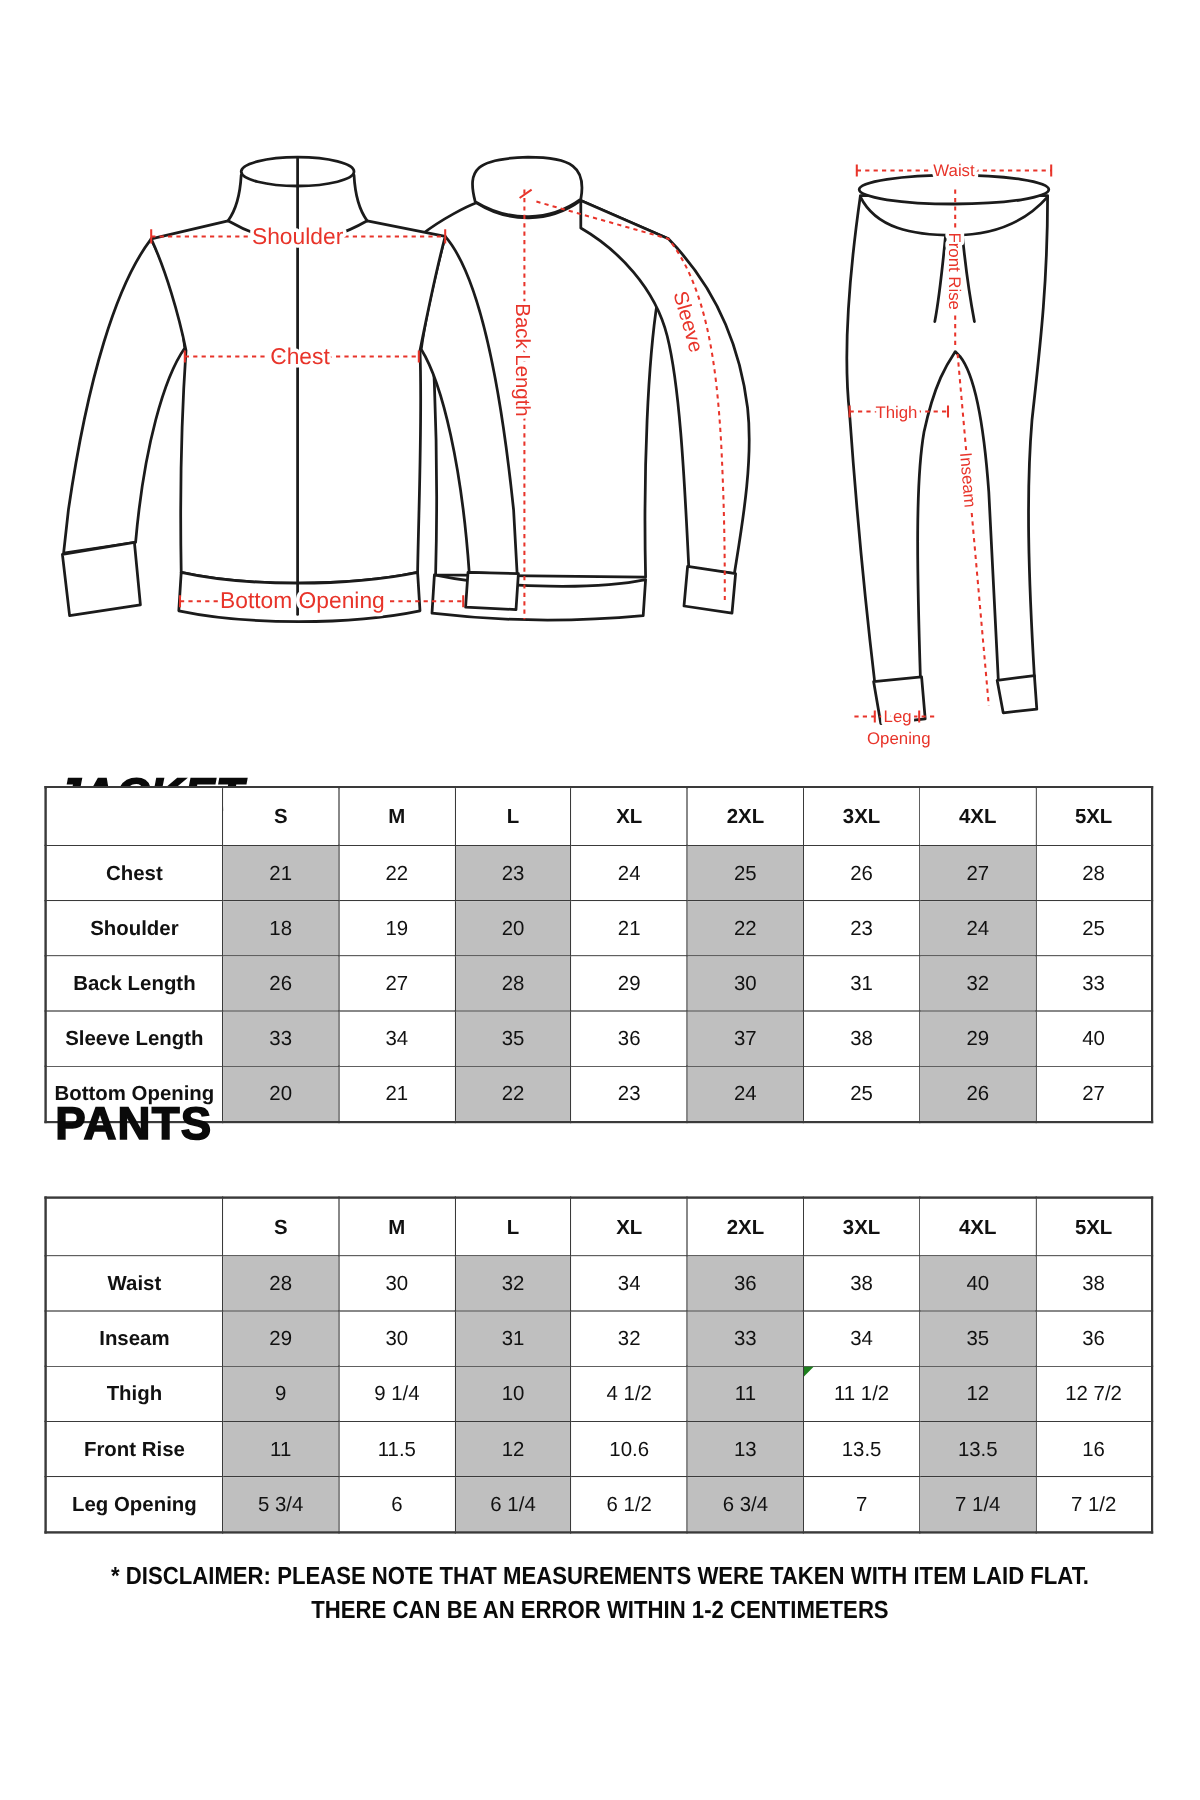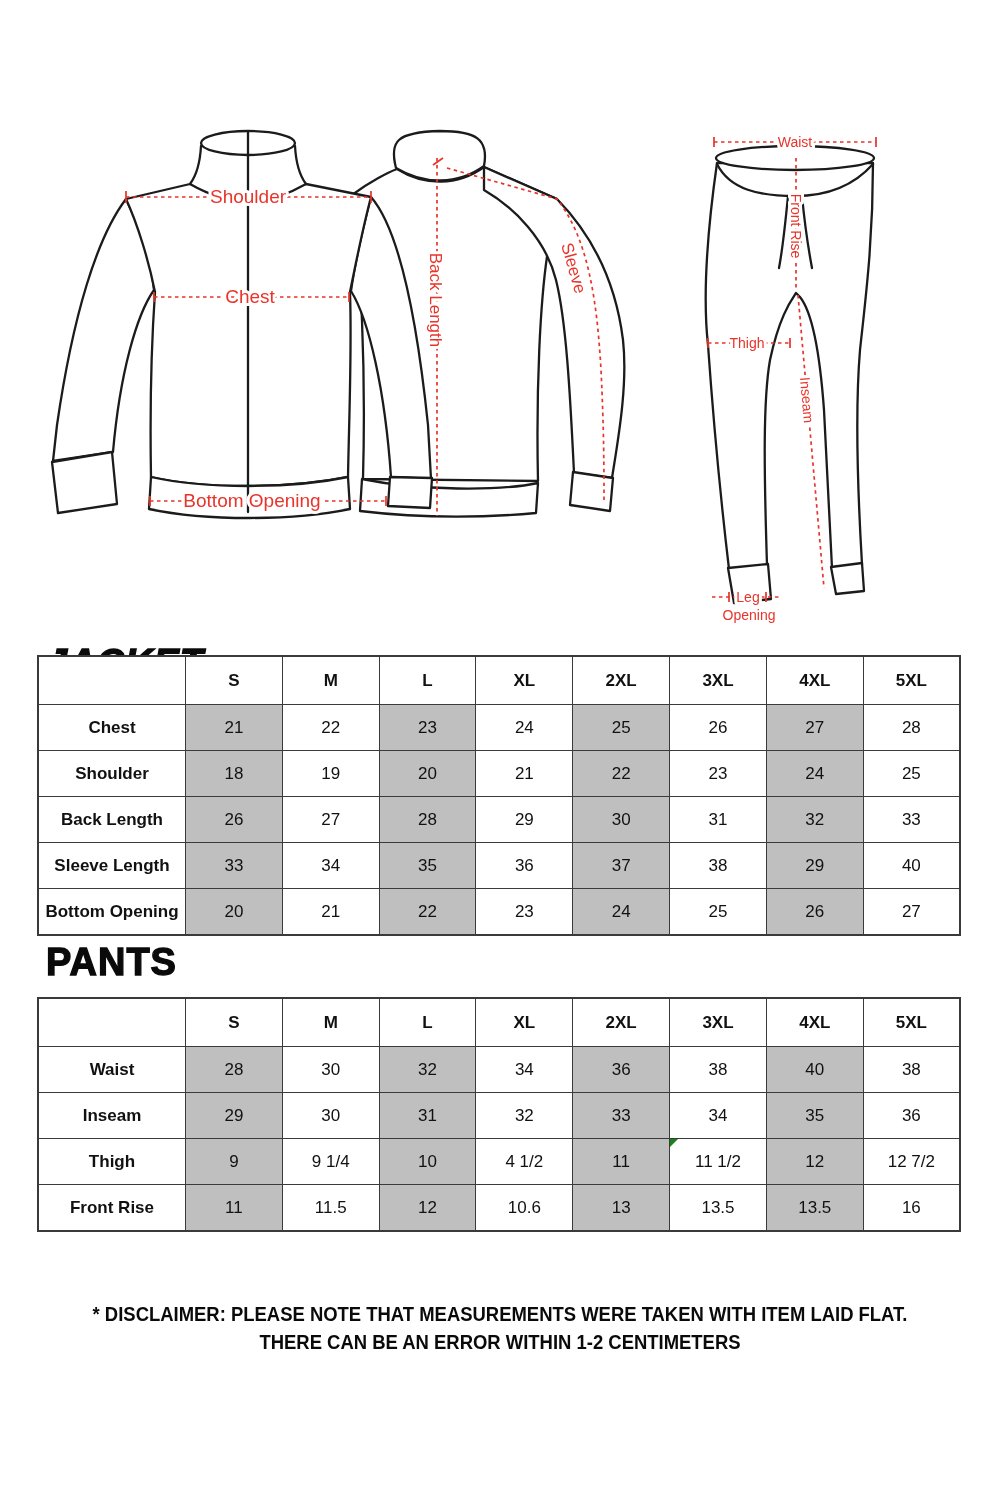--- a/index.html
+++ b/index.html
@@ -19,21 +19,21 @@
   }
   .lbl-19{font-size:19px;}
   .lbl-17{font-size:17px;}
   .lbl-14{font-size:14px;}
 
   .section-heading{
     position:absolute;left:46px;font-size:38px;font-weight:bold;letter-spacing:1px;
     color:#0a0a0a;line-height:1;-webkit-text-stroke:1.3px #0a0a0a;
   }
   #jacket-heading{top:644px;font-style:italic;}
-  #pants-heading{top:943px;}
+  #pants-heading{top:918px;}
 
   .table-wrap{position:absolute;left:37px;width:924px;}
   #jacket-table-wrap{top:655px;}
   #pants-table-wrap{top:997px;}
 
   table.size-table{
     border-collapse:collapse;width:924px;table-layout:fixed;
     border:2.5px solid #3a3a3a;font-size:17px;
   }
   table.size-table th,table.size-table td{
@@ -253,20 +253,31 @@
             <th class="label-col">Front Rise</th>
             <td class="shaded">11</td>
             <td>11.5</td>
             <td class="shaded">12</td>
             <td>10.6</td>
             <td class="shaded">13</td>
             <td>13.5</td>
             <td class="shaded">13.5</td>
             <td>16</td>
           </tr>
+          <tr>
+            <th class="label-col">Leg Opening</th>
+            <td class="shaded">5 3/4</td>
+            <td>6</td>
+            <td class="shaded">6 1/4</td>
+            <td>6 1/2</td>
+            <td class="shaded">6 3/4</td>
+            <td>7</td>
+            <td class="shaded">7 1/4</td>
+            <td>7 1/2</td>
+          </tr>
         </tbody>
       </table>
     </div>
 
   <div class="disclaimer">
     <div>* DISCLAIMER: PLEASE NOTE THAT MEASUREMENTS WERE TAKEN WITH ITEM LAID FLAT.</div>
     <div>THERE CAN BE AN ERROR WITHIN 1-2 CENTIMETERS</div>
   </div>
 
 </div>

